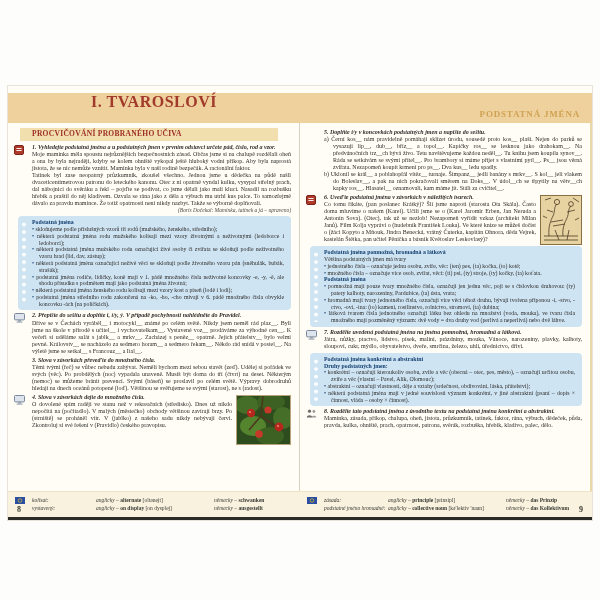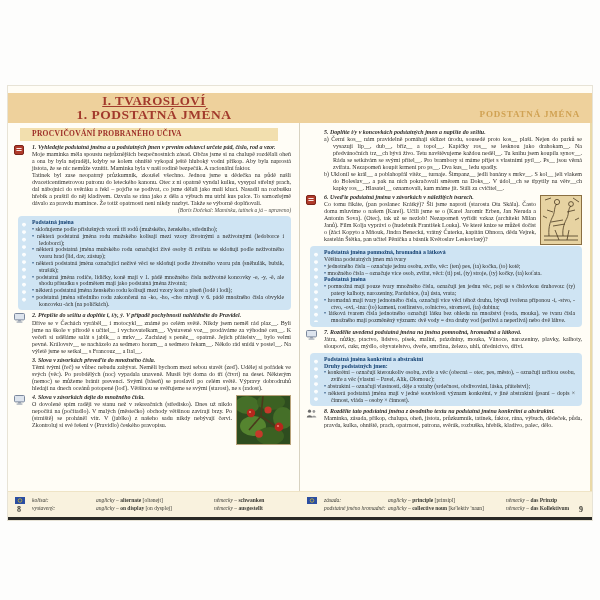--- a/index.html
+++ b/index.html
@@ -7,21 +7,21 @@
   .canvas { position:relative; width:600px; height:600px; background:#fdfdfc; overflow:hidden; }
 
   .spread { position:absolute; left:8px; top:86px; width:584px; height:434px;
             background:#fffdf6; border-bottom:3px solid #2a2a26;
             box-shadow:0 0 0 1px #e7e3d6; }
 
   
   .band { margin-top:7px; height:30px; background:#eed19c; position:relative; }
   .band-titles { position:absolute; left:0; top:1px; width:292px; text-align:center;
                  color:#a23a2c; font-weight:bold; line-height:1.05; }
-  .chapter { font-size:13px; letter-spacing:.5px;text-decoration:underline; }
+  .chapter { font-size:16px; letter-spacing:.5px; }
   .section { font-size:13.5px; letter-spacing:.5px; }
   .running { position:absolute; right:12px; bottom:4px; color:#d0a253; font-weight:bold;
              font-size:9px; letter-spacing:.8px; }
 
   
   .pages { display:flex; height:371px; }
   .page { width:292px; padding:4px 8px 0 24px; font-size:6px; line-height:1.17;
           color:#2e2d2b; text-align:justify; position:relative; overflow:hidden; }
   .page-left { border-right:1px solid #d8d2c0; }
   .page-right { border-right:2px solid #ead9a8; }
@@ -70,21 +70,20 @@
 </style>
 </head>
 <body>
 
 <div class="canvas">
   <div class="spread">
 
     <div class="band">
       <div class="band-titles">
         <div class="chapter">I. TVAROSLOVÍ</div>
-        <div class="section">1. PODSTATNÁ JMÉNA</div>
       </div>
       <div class="running">PODSTATNÁ JMÉNA</div>
     </div>
 
     <div class="pages">
 
       <div class="page page-left">
         <div class="section-head">PROCVIČOVÁNÍ PROBRANÉHO UČIVA</div>
 
         <div class="ex">

